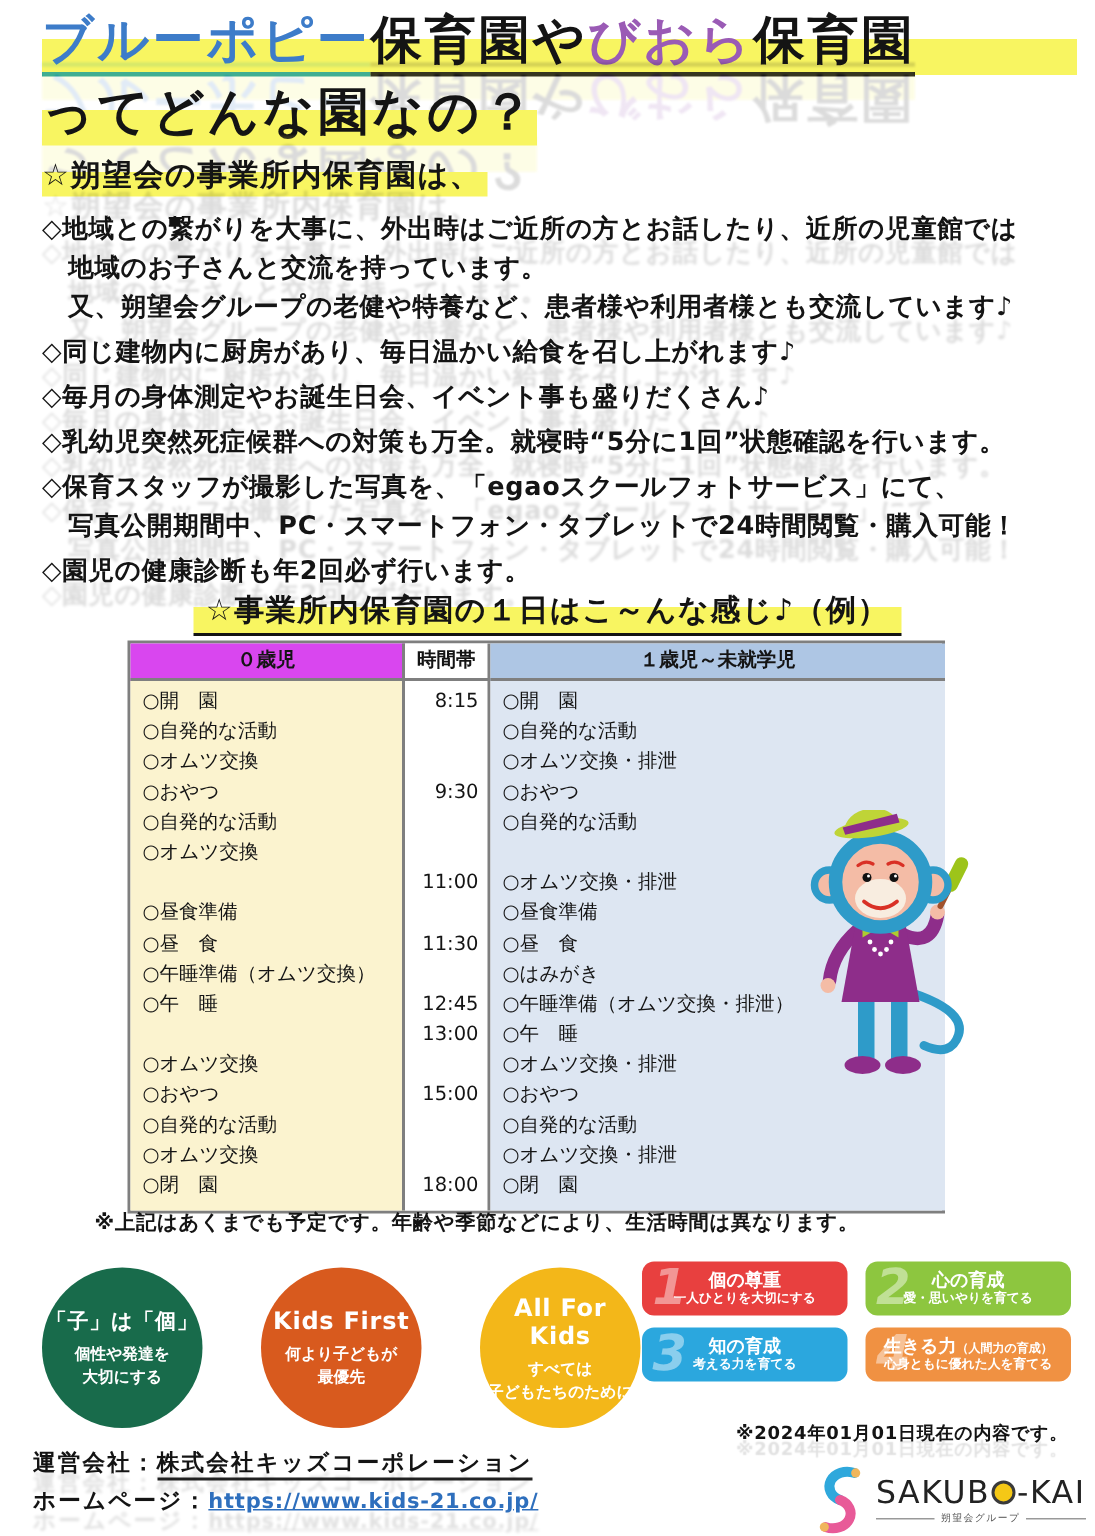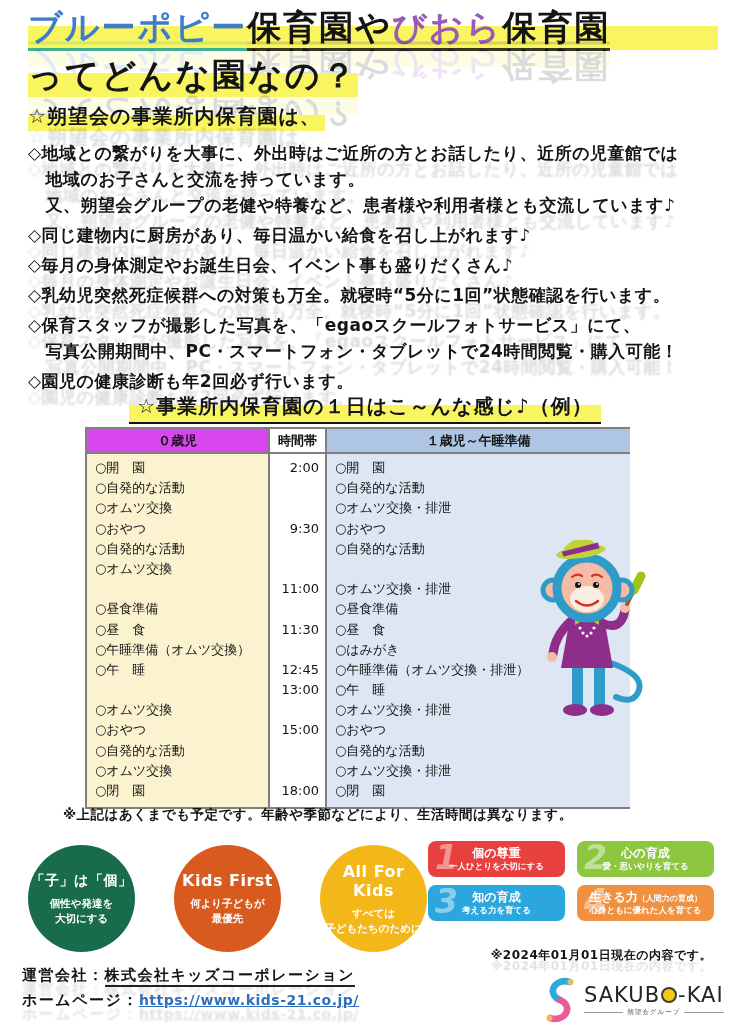--- a/index.html
+++ b/index.html
@@ -126,42 +126,42 @@
       </div>
   </div>
 
   <div class="schedule-title-wrap">
     <span class="schedule-title">☆事業所内保育園の１日はこ～んな感じ♪（例）</span>
   </div>
 
   <div class="sch-table">
     <div class="hcell h-left">０歳児</div>
     <div class="hcell h-time">時間帯</div>
-    <div class="hcell h-right">１歳児～午睡準備</div>
+    <div class="hcell h-right">１歳児～未就学児</div>
     <div class="bcell b-left">
         <div class="slot left">○開　園</div>
         <div class="slot left">○自発的な活動</div>
         <div class="slot left">○オムツ交換</div>
         <div class="slot left">○おやつ</div>
         <div class="slot left">○自発的な活動</div>
         <div class="slot left">○オムツ交換</div>
         <div class="slot left">&nbsp;</div>
         <div class="slot left">○昼食準備</div>
         <div class="slot left">○昼　食</div>
         <div class="slot left">○午睡準備（オムツ交換）</div>
         <div class="slot left">○午　睡</div>
         <div class="slot left">&nbsp;</div>
         <div class="slot left">○オムツ交換</div>
         <div class="slot left">○おやつ</div>
         <div class="slot left">○自発的な活動</div>
         <div class="slot left">○オムツ交換</div>
         <div class="slot left">○閉　園</div>
       </div>
     <div class="bcell b-time">
-        <div class="slot time">2:00</div>
+        <div class="slot time">8:15</div>
         <div class="slot time">&nbsp;</div>
         <div class="slot time">&nbsp;</div>
         <div class="slot time">9:30</div>
         <div class="slot time">&nbsp;</div>
         <div class="slot time">&nbsp;</div>
         <div class="slot time">11:00</div>
         <div class="slot time">&nbsp;</div>
         <div class="slot time">11:30</div>
         <div class="slot time">&nbsp;</div>
         <div class="slot time">12:45</div>

